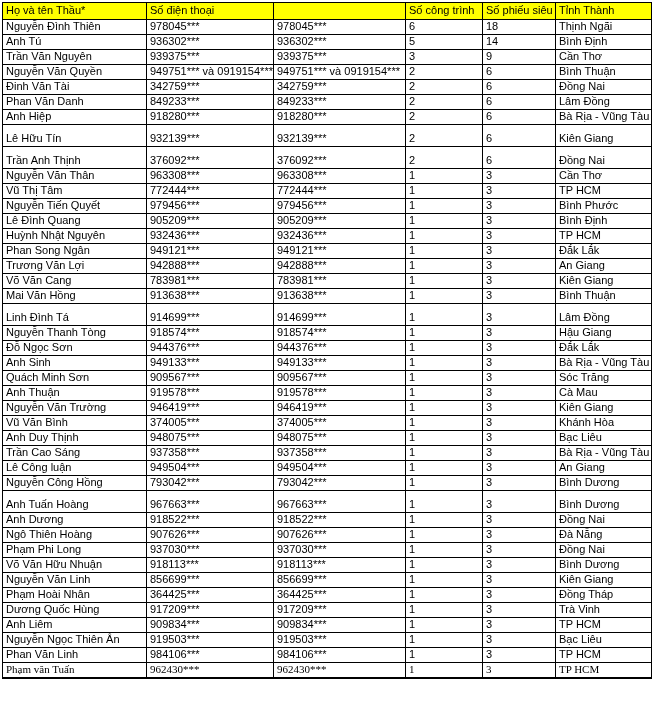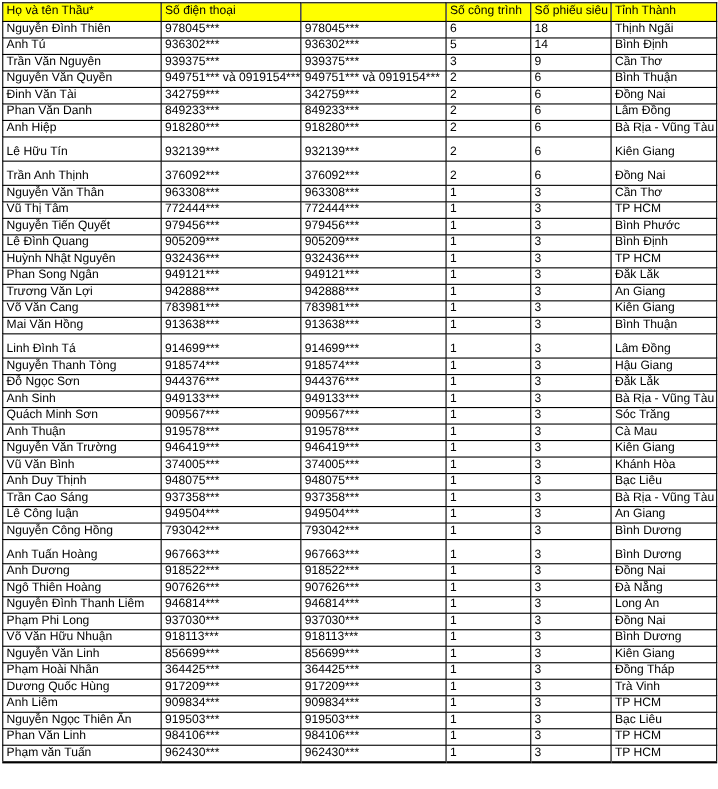--- a/index.html
+++ b/index.html
@@ -27,21 +27,21 @@
     white-space: nowrap;
     overflow: hidden;
     vertical-align: bottom;
     font-weight: normal;
     text-align: left;
     line-height: 13px;
   }
   table.grid thead tr { height: 17px; }
   table.grid tbody tr { height: 15px; }
   table.grid tbody tr.tall { height: 22px; }
-  table.grid tbody tr:last-child td { border-bottom-width: 2px; }
+  table.grid tbody tr:last-child td { border-bottom-width: 2px; font-family: Liberation Serif, serif; }
   table.grid th {
     background: #FFFF00;
     vertical-align: middle;
   }
   td.c-num { text-align: right; padding-right: 2px; }
 </style>
 </head>
 <body>
 
 <div class="sheet">
@@ -323,28 +323,20 @@
   </tr>
         <tr>
     <td class="c-name">Ngô Thiên Hoàng</td>
     <td class="c-phone">907626***</td>
     <td class="c-phone">907626***</td>
     <td class="c-num">1</td>
     <td class="c-num">3</td>
     <td class="c-prov">Đà Nẵng</td>
   </tr>
         <tr>
-    <td class="c-name">Nguyễn Đình Thanh Liêm</td>
-    <td class="c-phone">946814***</td>
-    <td class="c-phone">946814***</td>
-    <td class="c-num">1</td>
-    <td class="c-num">3</td>
-    <td class="c-prov">Long An</td>
-  </tr>
-        <tr>
     <td class="c-name">Phạm Phi Long</td>
     <td class="c-phone">937030***</td>
     <td class="c-phone">937030***</td>
     <td class="c-num">1</td>
     <td class="c-num">3</td>
     <td class="c-prov">Đồng Nai</td>
   </tr>
         <tr>
     <td class="c-name">Võ Văn Hữu Nhuận</td>
     <td class="c-phone">918113***</td>

